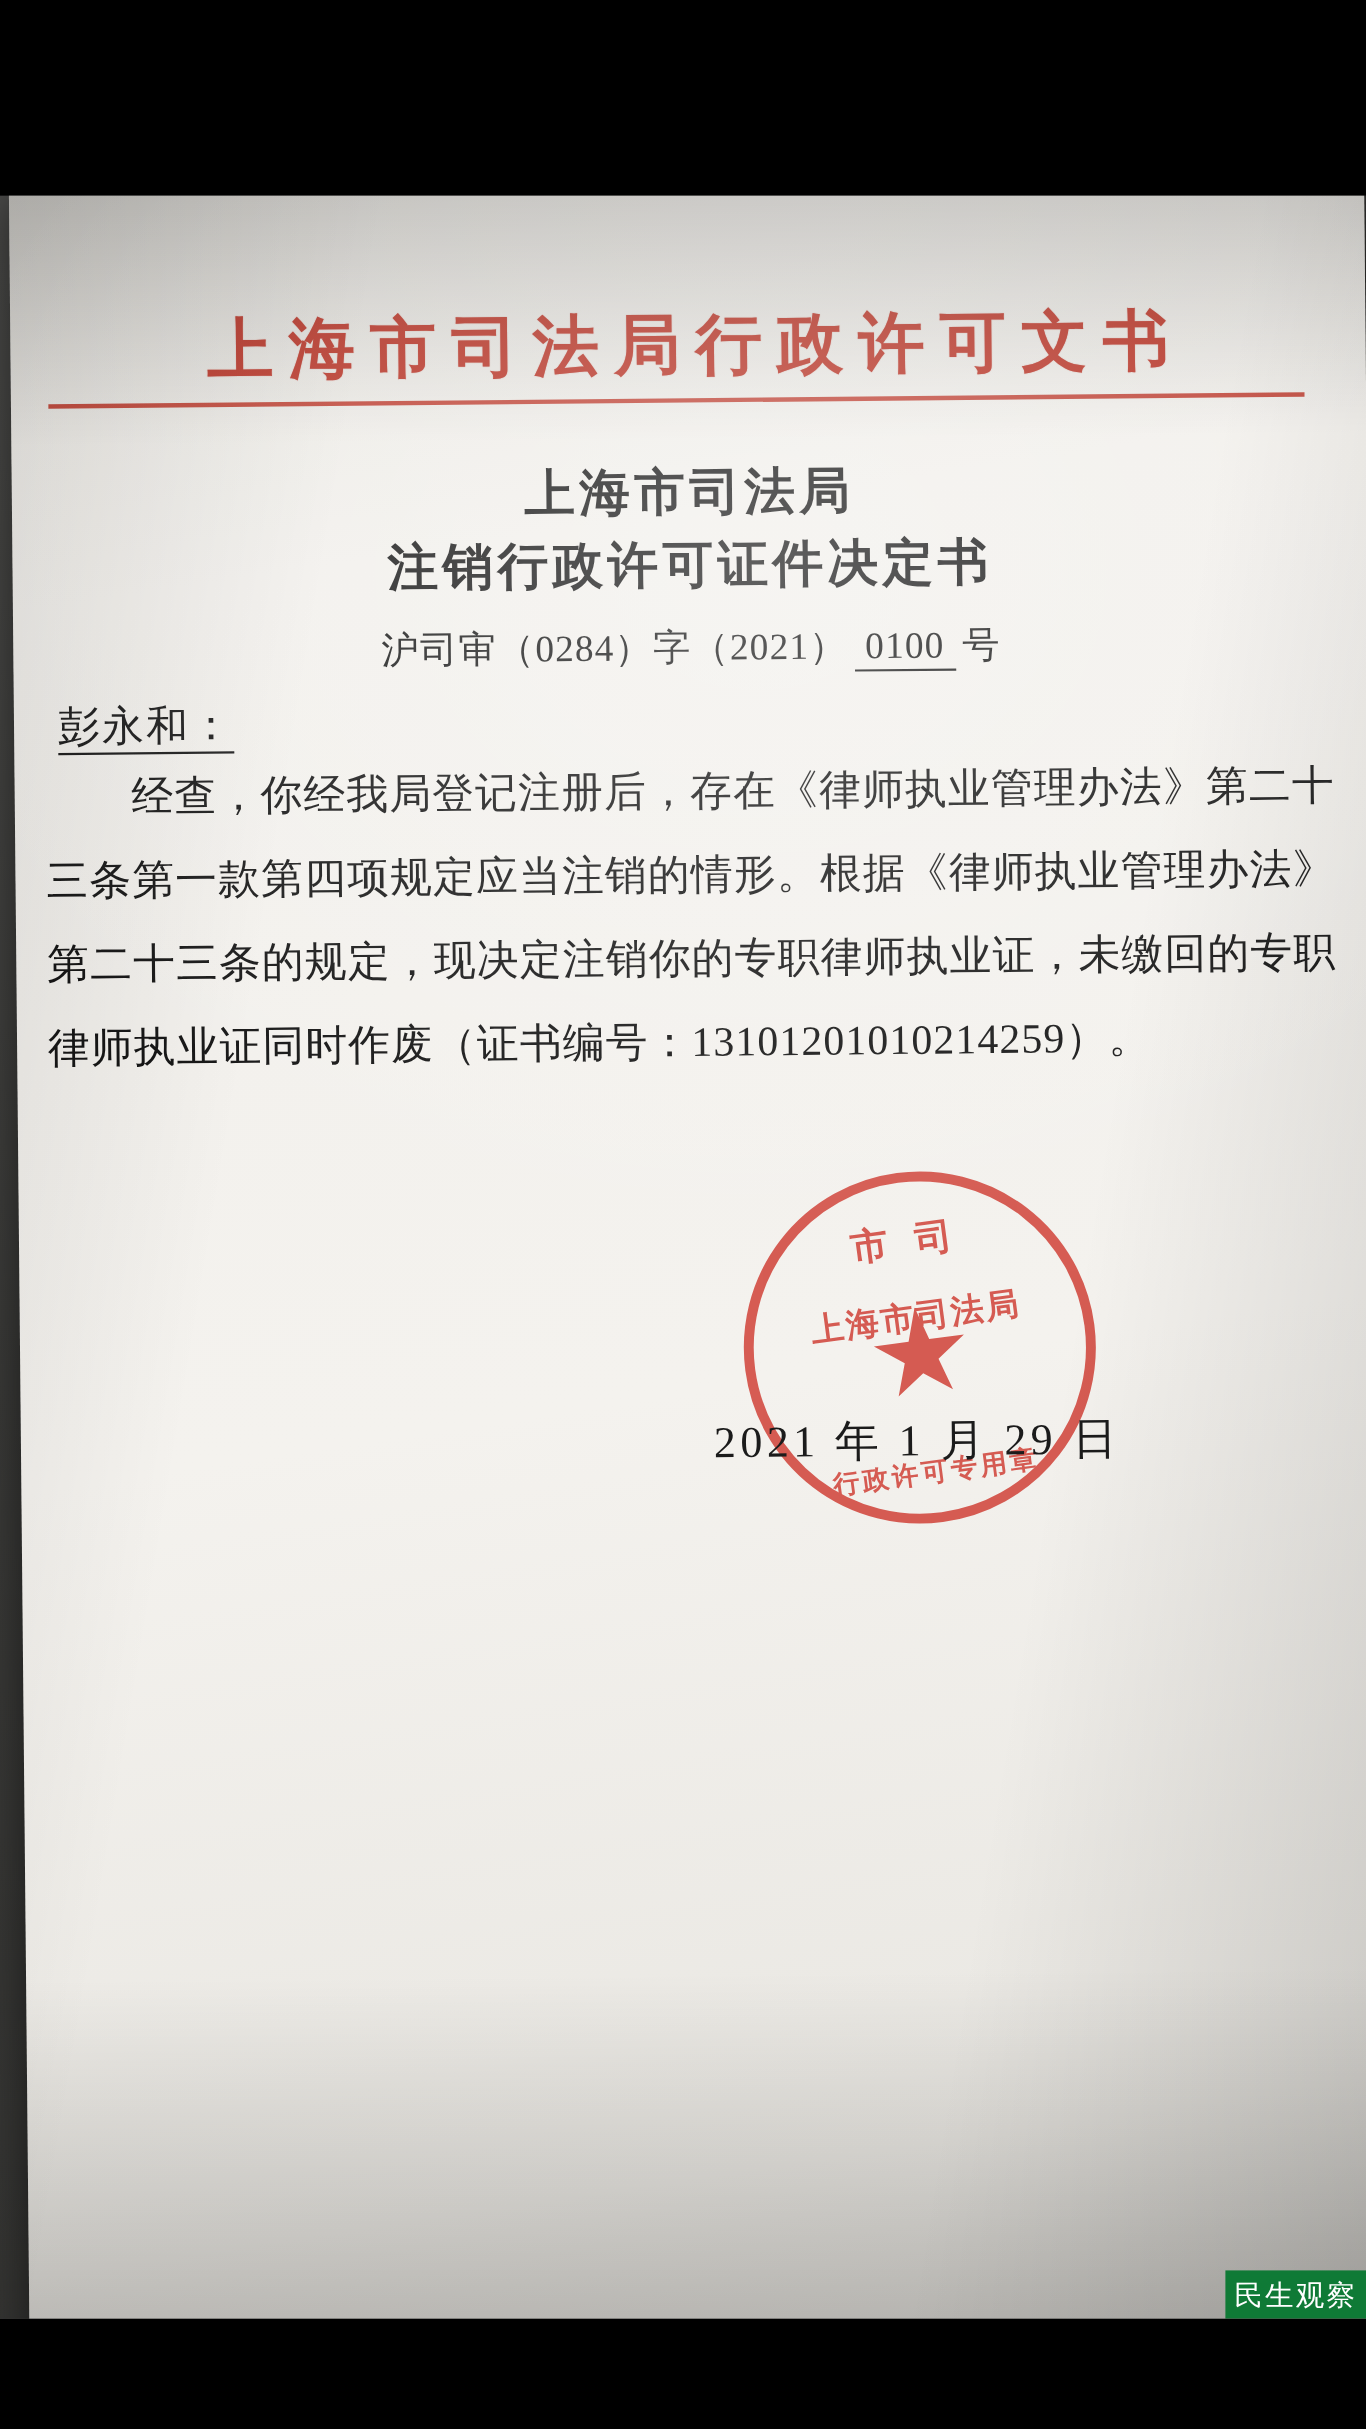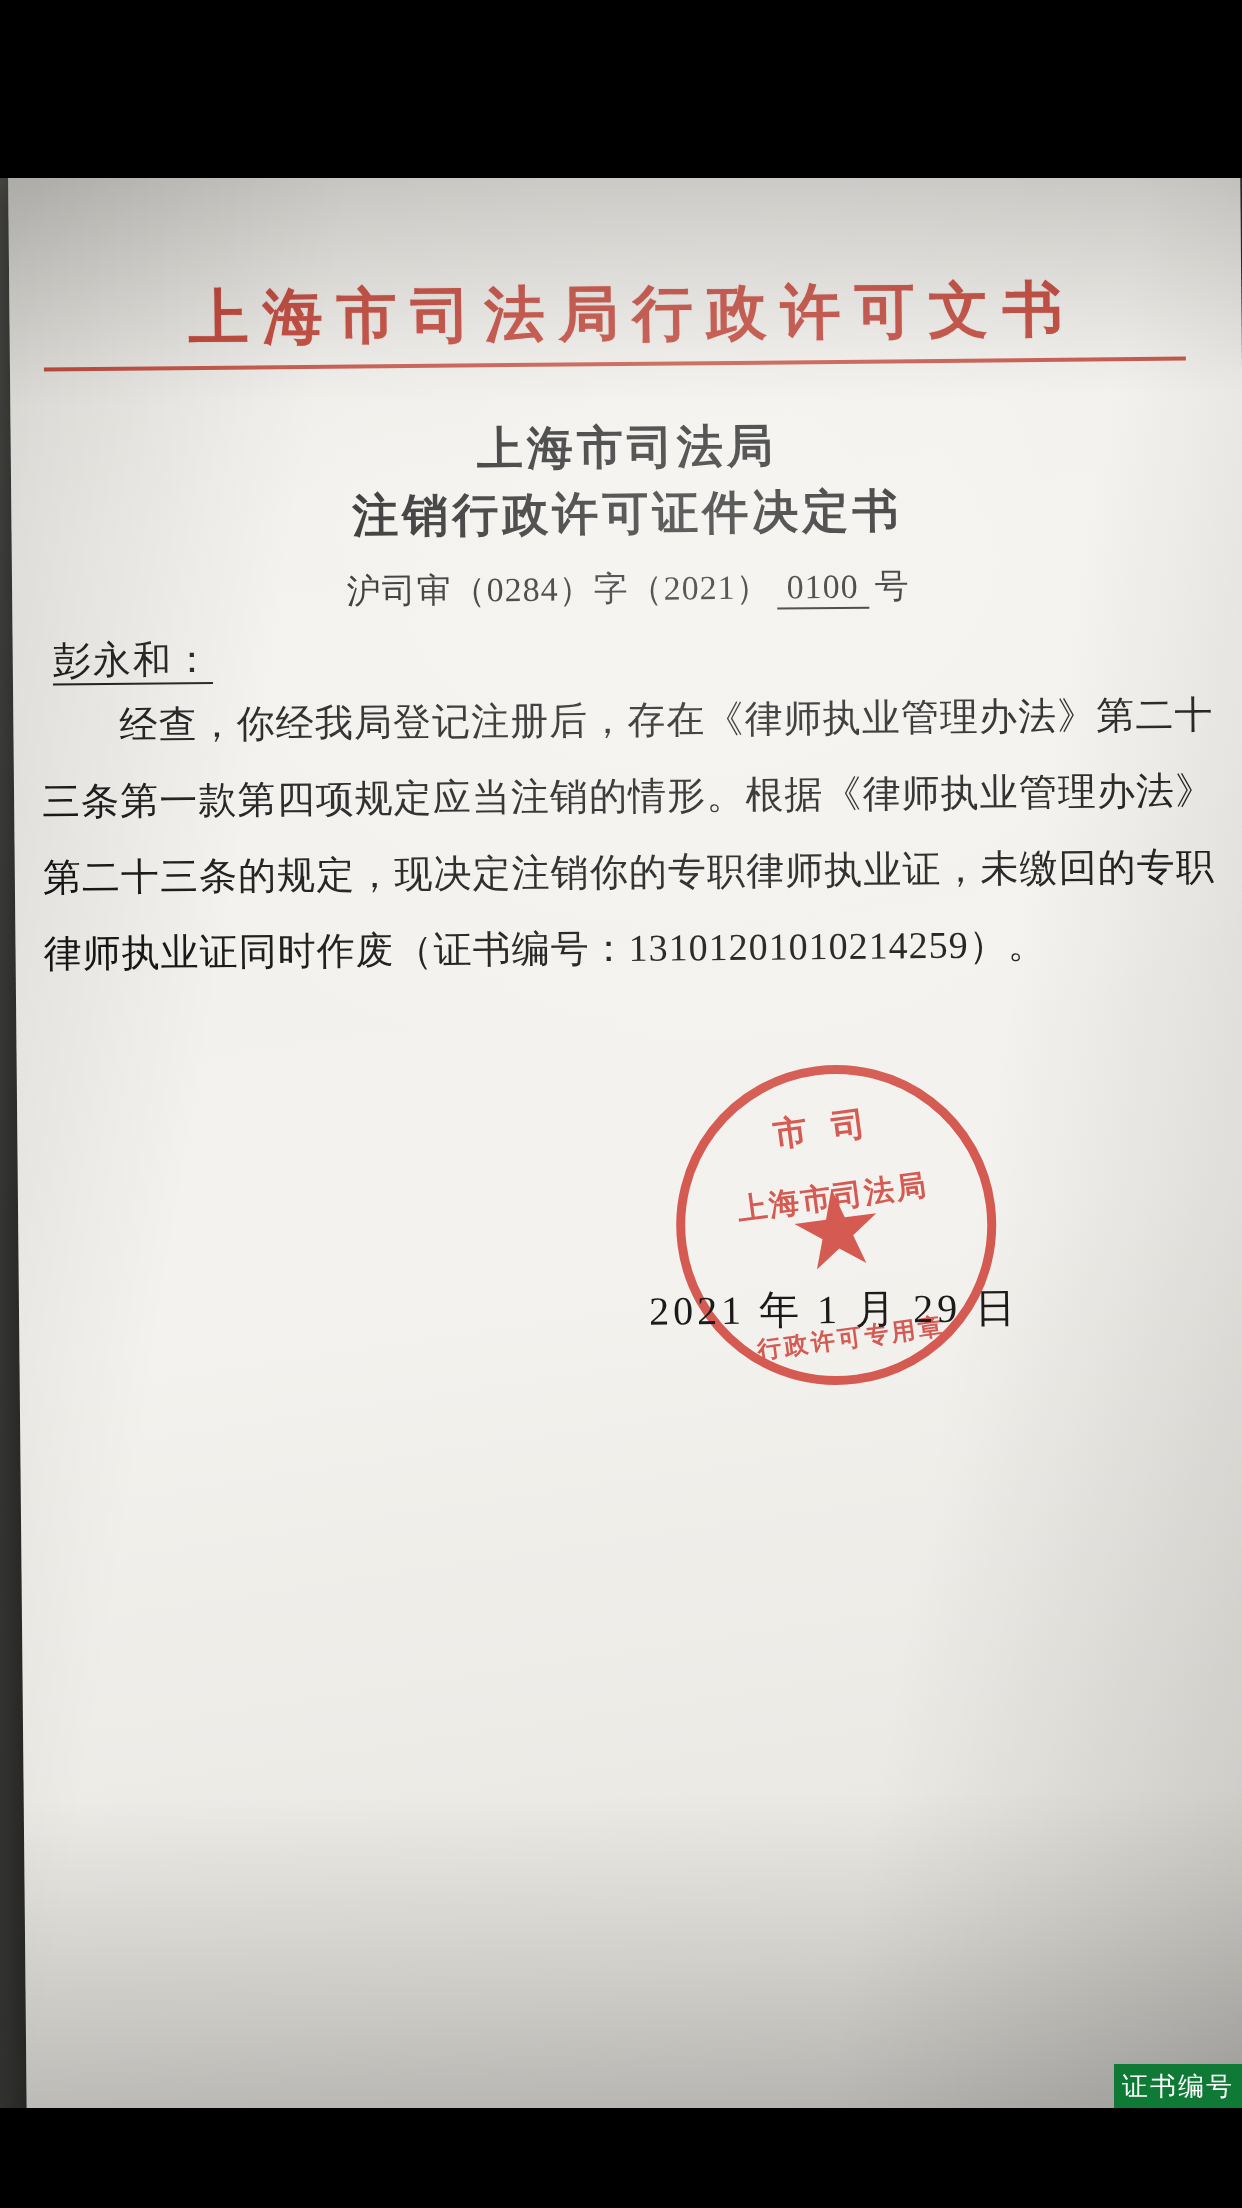--- a/index.html
+++ b/index.html
@@ -303,16 +303,16 @@
         <div class="seal-center-text">上海市司法局</div>
         <div class="seal-star"></div>
         <div class="seal-arc-bottom">行政许可专用章</div>
       </div>
 
       <div class="date-line">2021 年 1 月 29 日</div>
 
     </div>
   </div>
 
-  <div class="watermark">证书编号</div>
+  <div class="watermark">民生观察</div>
 </div>
 
 <div class="bar-bottom"></div>
 
 </body></html>

